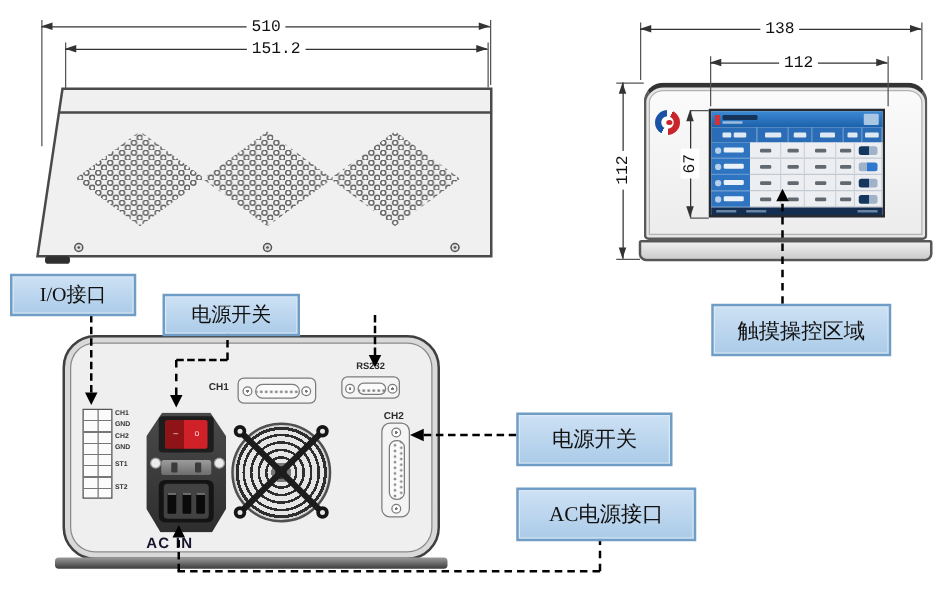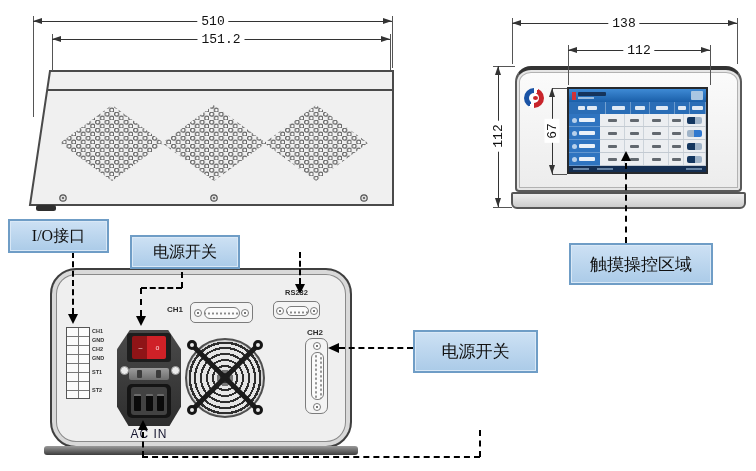--- a/index.html
+++ b/index.html
@@ -91,21 +91,21 @@
   .pwr-recess{left:10px;top:3px;width:44px;height:29px;background:#1d1d1d;border-radius:3px;}
   .rocker{left:15px;top:6px;width:34px;height:23px;border-radius:2px;
       background:linear-gradient(90deg,#8f1417 0 45%,#cf2127 45%);display:flex;align-items:center;justify-content:space-around;
       color:#ffd9d9;font-size:7px;line-height:7px;}
   .fuse{left:12px;top:38px;width:40px;height:12px;border-radius:2px;background:linear-gradient(#9c9c9c,#6d6d6d);}
   .fuse-n{position:absolute;top:2px;width:5px;height:8px;background:#3b3b3b;border-radius:1px;}
   .hole{position:absolute;width:7px;height:7px;border-radius:50%;background:#ececec;border:1px solid #999;}
   .inlet{left:10px;top:54px;width:44px;height:34px;background:#141414;border-radius:5px;}
   .inlet-in{left:4px;top:3px;width:36px;height:28px;background:#424242;border-radius:3px;}
   .pin{position:absolute;top:7px;width:7px;height:15px;background:#0a0a0a;border-top:2px solid #6b6b6b;border-radius:1px;}
-  .acin{left:117px;top:427px;width:64px;text-align:center;font-weight:normal;font-size:12px;
+  .acin{left:117px;top:427px;width:64px;text-align:left;font-weight:bold;font-size:12px;
         letter-spacing:1px;color:#14142e;}
 
   .conn-lbl{position:absolute;font-weight:bold;color:#2b2b2b;}
   .dsub{position:absolute;background:#f4f4f4;border:1.5px solid #7c7c7c;border-radius:5px;box-sizing:border-box;}
   .screw{position:absolute;width:8px;height:8px;border-radius:50%;border:1.2px solid #7c7c7c;box-sizing:border-box;
          background:radial-gradient(circle,#777 1px,#fdfdfd 1.2px);}
   .dshape{position:absolute;border:1.2px solid #7c7c7c;border-radius:6px;box-sizing:border-box;background:#fbfbfb;}
   .pins-h{background-image:radial-gradient(circle,#8a8a8a .9px,rgba(0,0,0,0) 1.3px);
           background-size:4px 5px;background-position:2px 3px;background-repeat:repeat-x;}
   .pins-v{background-image:radial-gradient(circle,#8a8a8a .9px,rgba(0,0,0,0) 1.3px),
@@ -410,14 +410,15 @@
   <div class="dash-h" style="left:142px;top:456px;width:338px"></div>
   <div class="dash-v" style="left:479px;top:430px;height:27px"></div>
 
   <div class="tri up" style="left:621px;top:151px"></div>
   <div class="dash-v" style="left:625px;top:163px;height:80px"></div>
 
   <div class="callout" style="left:8px;top:219px;width:97px;height:30px;font-size:16px">I/O接口</div>
   <div class="callout" style="left:130px;top:235px;width:106px;height:30px;font-size:16px">电源开关</div>
   <div class="callout" style="left:569px;top:243px;width:140px;height:38px;font-size:17px">触摸操控区域</div>
   <div class="callout" style="left:413px;top:330px;width:121px;height:39px;font-size:17px">电源开关</div>
+  <div class="callout" style="left:413px;top:390px;width:140px;height:39px;font-size:17px">AC电源接口</div>
 
 </div>
 
 </body></html>

